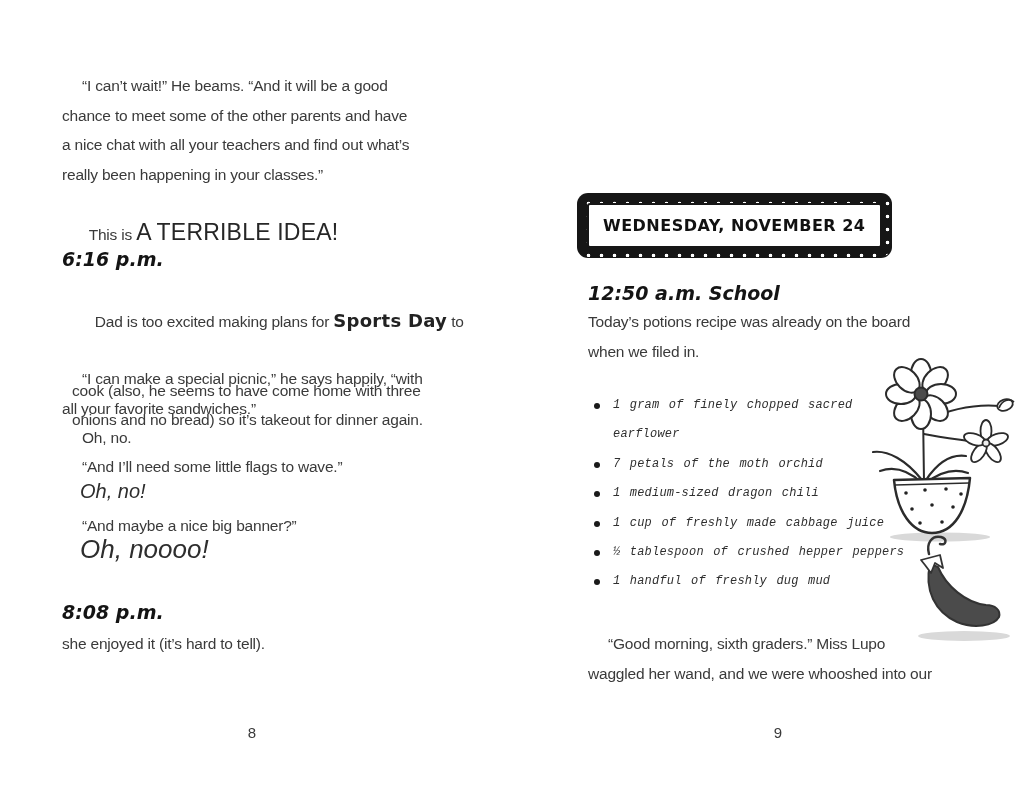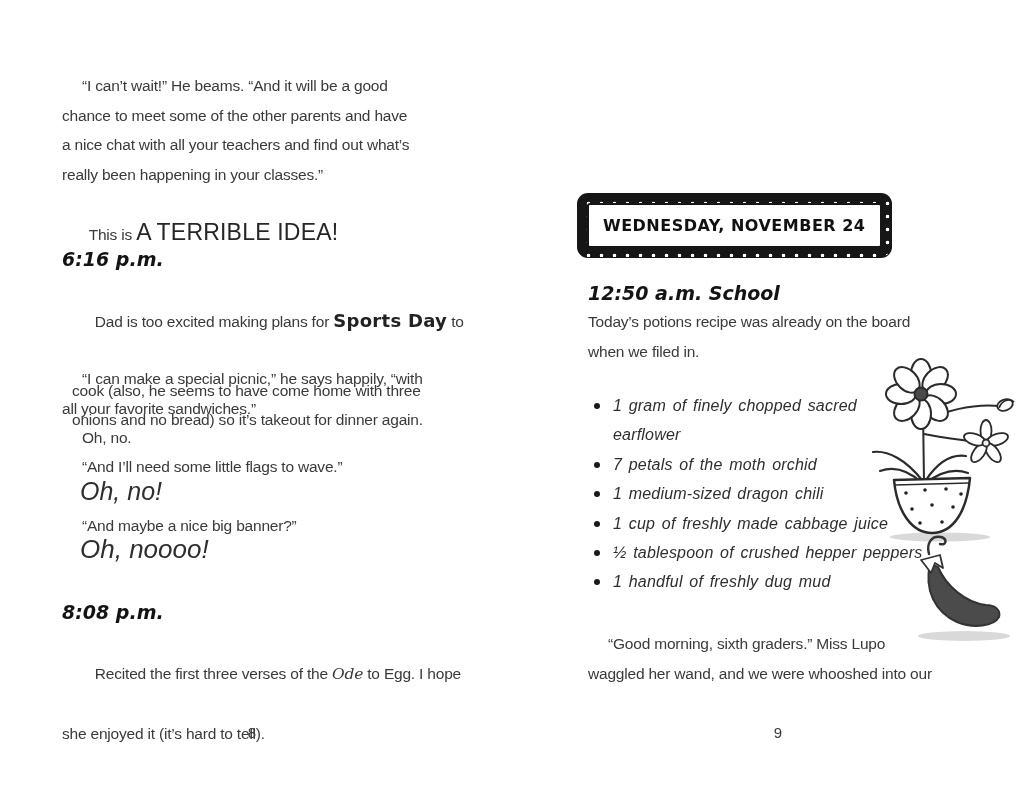--- a/index.html
+++ b/index.html
@@ -9,35 +9,35 @@
   .page.left{left:62px;}
   .page.right{left:588px;}
   .abs{position:absolute;left:0;width:100%;margin:0;}
   .pre{white-space:pre;}
   .body{font-size:15.5px;line-height:29.5px;color:#3a3a3a;letter-spacing:-0.2px;}
   .indent{text-indent:20px;}
   .shout{font-size:23px;color:#262626;letter-spacing:0.2px;font-weight:400;}
   .time-head{font-style:italic;font-weight:700;font-size:19px;line-height:24px;color:#141414;
              font-family:"DejaVu Sans",sans-serif;letter-spacing:0;}
   .sports{font-family:"DejaVu Sans",sans-serif;font-weight:700;font-size:18px;letter-spacing:0.3px;color:#222;}
-  .exclaim{font-style:italic;font-size:25px;line-height:29.5px;color:#2e2e2e;text-indent:18px;}
+  .exclaim{font-style:italic;font-size:20px;line-height:29.5px;color:#2e2e2e;text-indent:18px;}
   .exclaim.big{font-size:26px;line-height:32px;}
   .ode{font-family:"DejaVu Serif",serif;font-style:italic;}
   .pagenum{position:absolute;width:100%;text-align:center;font-size:15px;color:#3a3a3a;}
   
   .date-box{position:absolute;left:-10px;top:194px;background:#161616;border-radius:10px;padding:9px;
             background-image:radial-gradient(circle,#ffffff 1.5px,rgba(0,0,0,0) 2.1px);
             background-size:13px 13px;background-position:4px 3px;box-shadow:0 0 0 1px #161616;}
   .date-box-inner{background:#fff;border:2.5px solid #161616;border-radius:3px;padding:5px 14px;
             font-family:"DejaVu Sans",sans-serif;font-weight:700;font-size:16px;line-height:31px;
             color:#111;letter-spacing:0.5px;white-space:pre;}
   
   .recipe{position:absolute;top:391px;left:0;margin:0;padding:0;list-style:none;}
   .recipe li{position:relative;padding-left:25px;white-space:pre;
-             font-family:Liberation Sans, sans-serif;font-style:italic;font-size:16px;line-height:29.4px;
+             font-family:Liberation Mono, monospace;font-style:italic;font-size:12px;line-height:29.4px;
              color:#2f2f2f;letter-spacing:0.2px;word-spacing:2px;}
   .recipe li::before{content:"";position:absolute;left:6px;top:12px;width:6px;height:6px;border-radius:50%;background:#1a1a1a;}
   .illustration{position:absolute;left:868px;top:352px;width:156px;height:310px;}
 </style>
 </head>
 <body>
 
 <div class="spread">
 
   <section class="page left">
@@ -70,23 +70,20 @@
 
     <p class="abs exclaim" style="top:477px">Oh, no!</p>
 
     <p class="abs body pre indent" style="top:511px">“And maybe a nice big banner?”</p>
 
     <p class="abs exclaim big" style="top:533px">Oh, noooo!</p>
 
     <h3 class="abs time-head" style="top:600px">8:08 p.m.</h3>
 
     <div class="abs" style="top:629px">
-      <div class="body pre">
-        <span>Recited the first three verses of the </span><span class="ode">Ode</span><span> to Egg. I hope</span>
-      </div>
       <p class="body pre" style="margin:0">she enjoyed it (it’s hard to tell).</p>
     </div>
 
     <div class="pagenum" style="top:724px">8</div>
   </section>
 
   <section class="page right">
 
     <div class="date-box">
       <div class="date-box-inner">WEDNESDAY, NOVEMBER 24</div>

